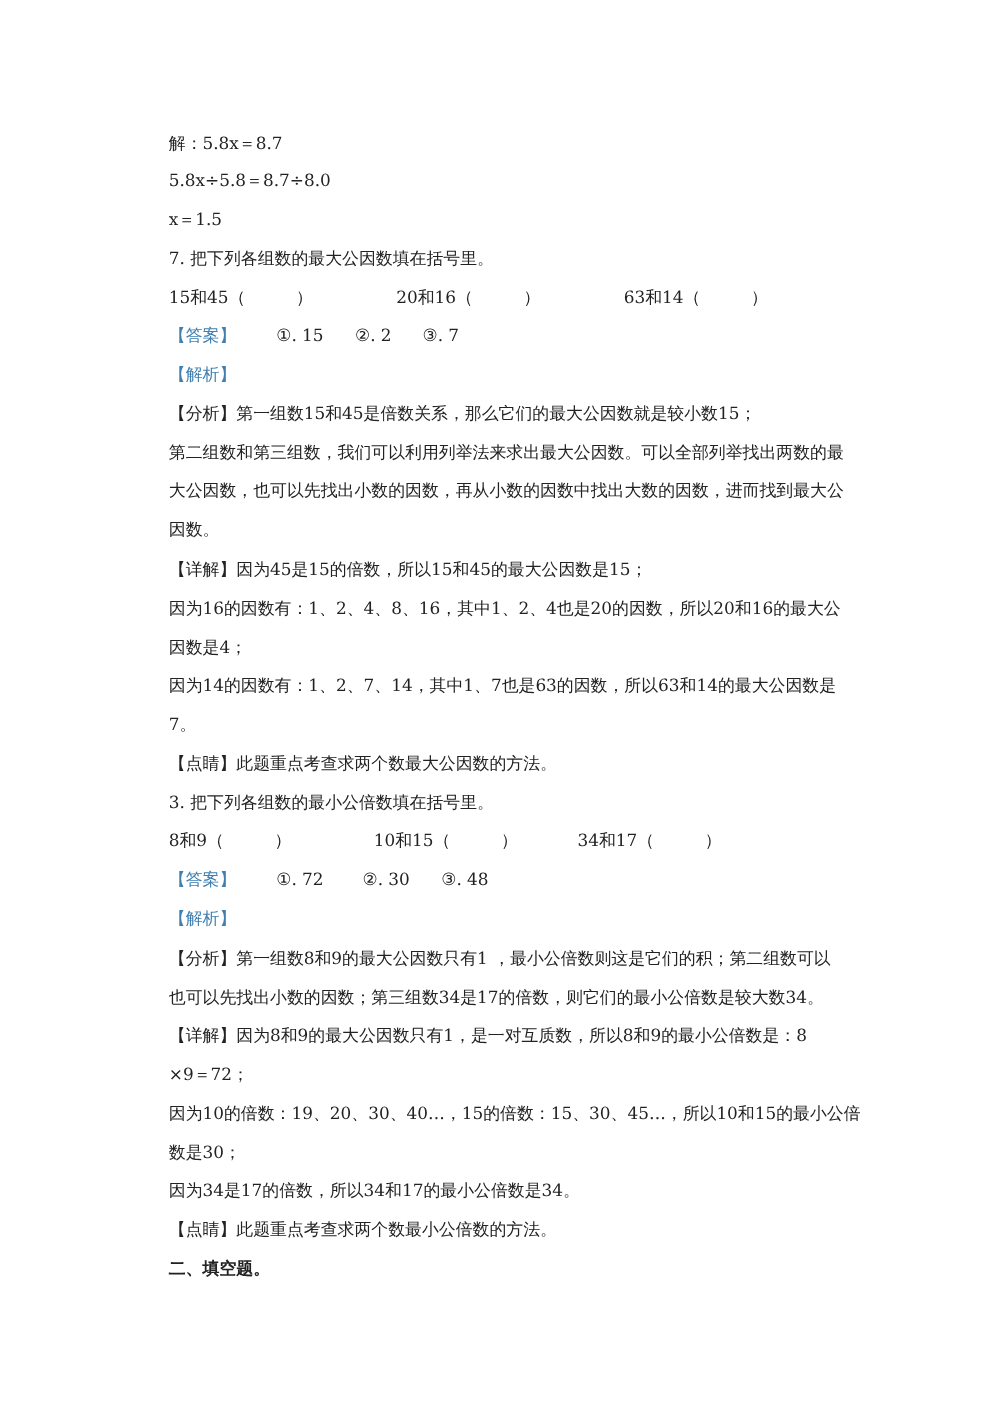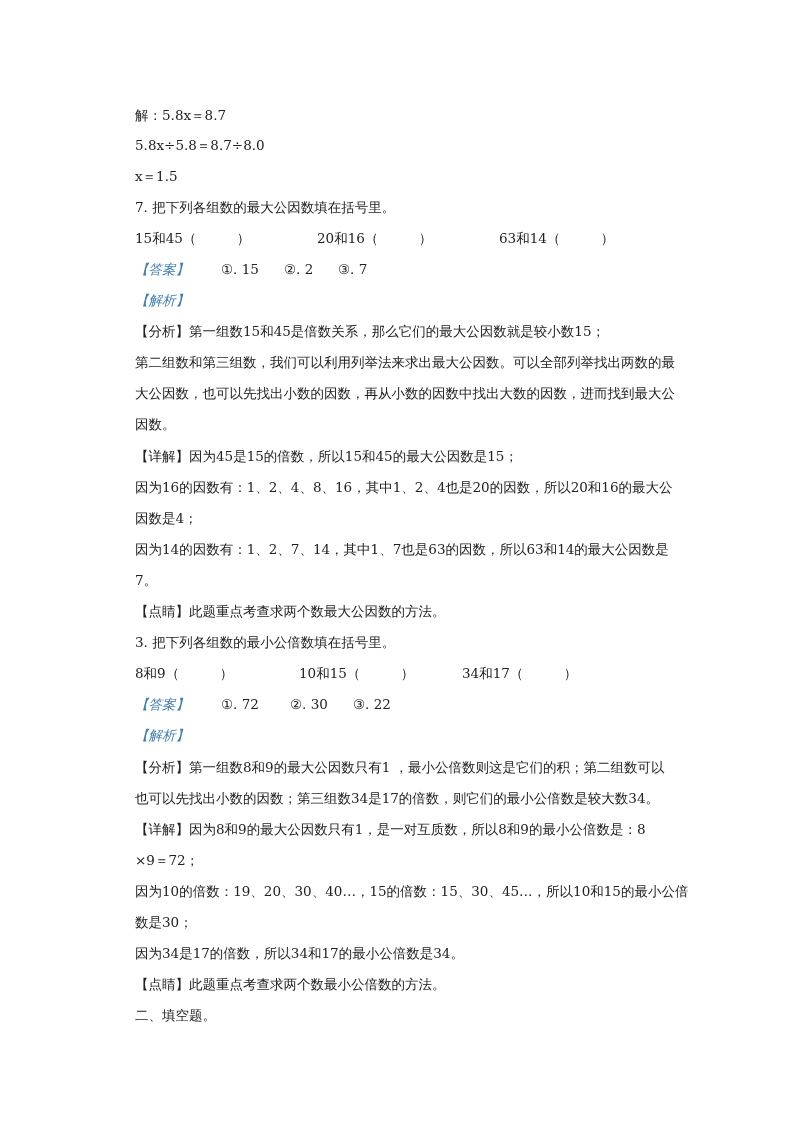--- a/index.html
+++ b/index.html
@@ -4,22 +4,22 @@
   <style>
     html, body { margin: 0; padding: 0; background: #ffffff; }
     body {
       width: 793px; height: 1122px; position: relative; overflow: hidden;
       font-family: "DejaVu Serif", "Liberation Serif", serif;
       color: #222222;
       font-size: 13.5px;
     }
     .page { position: absolute; left: 119px; top: 0; width: 560px; }
     .line { position: absolute; left: 16px; white-space: nowrap; line-height: 20px; }
-    .blue { color: #3f7fb0; font-style: italic; }
-    .bold { font-weight: normal; }
+    .blue { color: #3f7fb0; }
+    .bold { font-weight: bold; }
     .cell { position: absolute; white-space: nowrap; }
     .ans-item { position: absolute; white-space: nowrap; }
   </style>
 </head>
 <body>
 
 <div class="page">
 
   <div class="line" style="top:105px">解：5.8x＝8.7</div>
   <div class="line" style="top:135px">5.8x÷5.8＝8.7÷8.0</div>
@@ -52,21 +52,21 @@
   <div class="line" style="top:632px">3. 把下列各组数的最小公倍数填在括号里。</div>
   <div class="line" style="top:663px; width:560px; height:20px">
     <span class="cell" style="left:0">8和9（　　　）</span>
     <span class="cell" style="left:164px">10和15（　　　）</span>
     <span class="cell" style="left:327px">34和17（　　　）</span>
   </div>
   <div class="line" style="top:694px; width:560px; height:20px">
     <span class="cell blue" style="left:0">【答案】</span>
     <span class="ans-item" style="left:86px">①. 72</span>
     <span class="ans-item" style="left:155px">②. 30</span>
-    <span class="ans-item" style="left:218px">③. 22</span>
+    <span class="ans-item" style="left:218px">③. 48</span>
   </div>
   <div class="line blue" style="top:725px">【解析】</div>
   <div class="line" style="top:757px">【分析】第一组数8和9的最大公因数只有1 ，最小公倍数则这是它们的积；第二组数可以</div>
   <div class="line" style="top:788px">也可以先找出小数的因数；第三组数34是17的倍数，则它们的最小公倍数是较大数34。</div>
   <div class="line" style="top:819px">【详解】因为8和9的最大公因数只有1，是一对互质数，所以8和9的最小公倍数是：8</div>
   <div class="line" style="top:850px">×9＝72；</div>
   <div class="line" style="top:881px">因为10的倍数：19、20、30、40…，15的倍数：15、30、45…，所以10和15的最小公倍</div>
   <div class="line" style="top:912px">数是30；</div>
   <div class="line" style="top:943px">因为34是17的倍数，所以34和17的最小公倍数是34。</div>
   <div class="line" style="top:974px">【点睛】此题重点考查求两个数最小公倍数的方法。</div>

